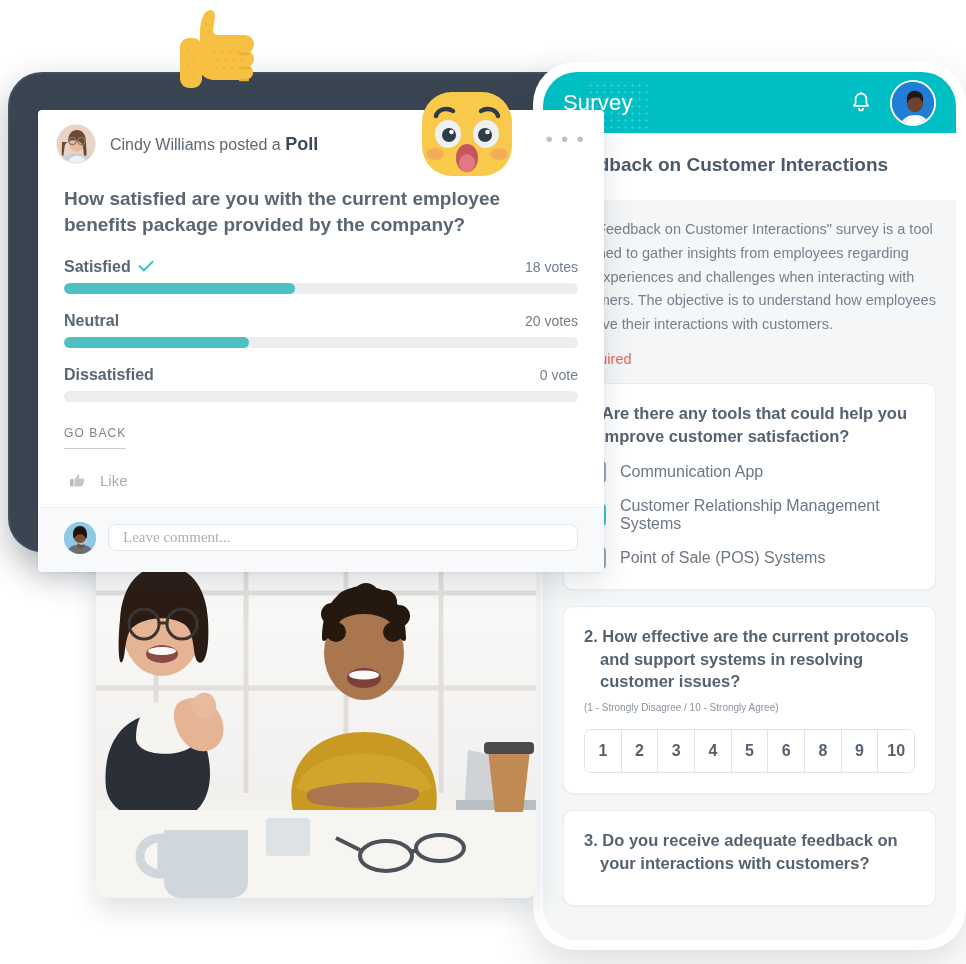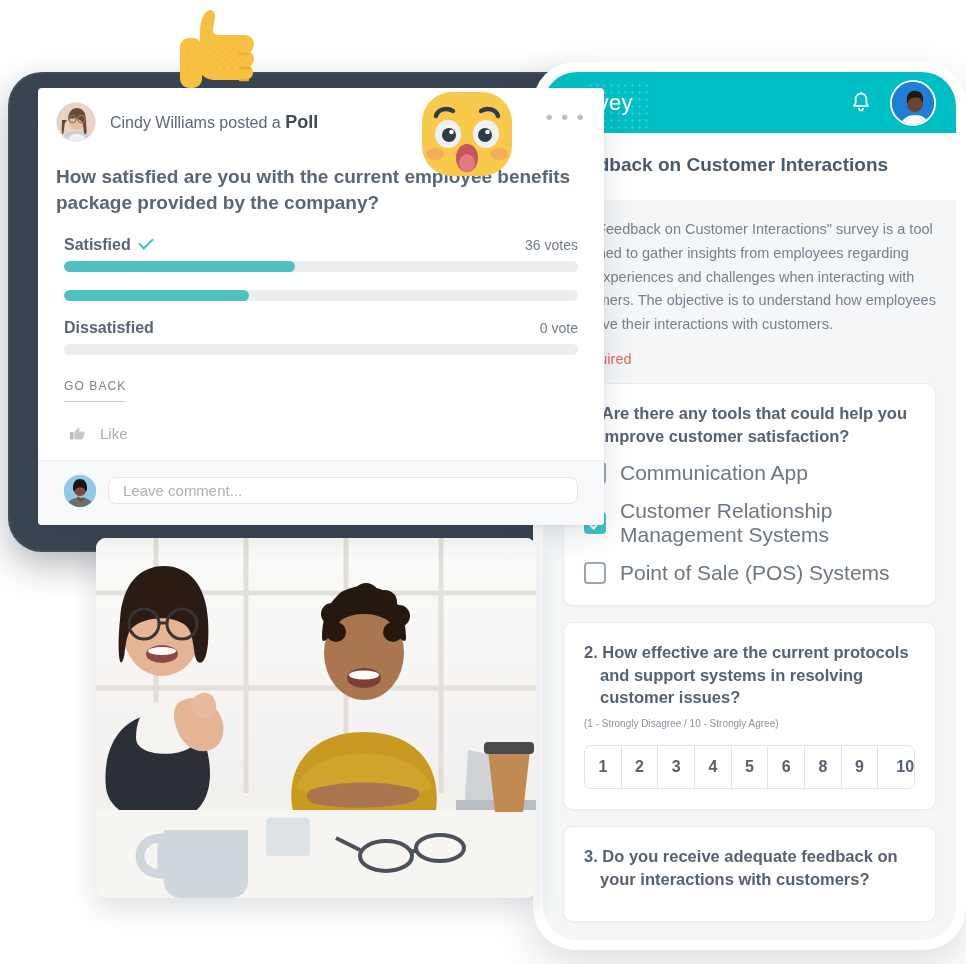--- a/index.html
+++ b/index.html
@@ -177,48 +177,48 @@
   .cbox.checked::after {
     content: "";
     position: absolute;
     left: 6px; top: 2px;
     width: 5px; height: 11px;
     border: solid #ffffff;
     border-width: 0 2.6px 2.6px 0;
     transform: rotate(42deg);
   }
   .opt-label {
-    font-size: 21px;
+    font-size: 16px;
     color: #6c7782;
   }
 
   .scale-row {
     display: flex;
     border: 1px solid #dfe4e8;
     border-radius: 7px;
     overflow: hidden;
     width: 100%;
   }
   .scale-cell {
     flex: 1 1 0;
     text-align: center;
     padding: 12px 0;
     font-size: 16px;
     font-weight: bold;
     color: #566270;
     border-right: 1px solid #dfe4e8;
     background: #ffffff;
   }
-  .scale-cell:last-child { border-right: none; text-align: right; }
+  .scale-cell:last-child { border-right: none; }
 
   
   .poll-card {
     position: absolute;
     left: 38px;
-    top: 88px;
+    top: 110px;
     width: 566px;
     background: #ffffff;
     border-radius: 4px;
     box-shadow: 0 10px 30px rgba(40,55,75,0.14), 0 1px 3px rgba(40,55,75,0.08);
     overflow: hidden;
   }
   .poll-head {
     display: flex;
     align-items: center;
     padding: 14px 18px 6px 18px;
@@ -242,21 +242,21 @@
   .poll-menu {
     position: absolute;
     right: 18px; top: 22px;
     color: #b9c0c7;
     letter-spacing: 2px;
     font-size: 13px;
     line-height: 1;
   }
 
   .poll-question {
-    padding: 16px 26px 4px 18px;
+    padding: 16px 26px 4px 26px;
     font-size: 19px;
     line-height: 1.36;
     font-weight: bold;
     color: #5a6673;
   }
 
   .poll-options { padding: 16px 26px 0 26px; }
   .poll-opt { margin-bottom: 18px; }
   .poll-opt-head {
     display: flex;
@@ -330,21 +330,21 @@
   }
   .comment-avatar svg { display: block; }
   .comment-input {
     flex: 1;
     background: #ffffff;
     border: 1px solid #e2e7eb;
     border-radius: 8px;
     padding: 4px 14px;
     font-size: 15px;
     color: #a9b1b9;
-    font-family: Liberation Sans, sans-serif;
+    font-family: Liberation Serif, serif;
   }
   .comment-input::placeholder { color: #a9b1b9; }
 
   
   .photo {
     position: absolute;
     left: 96px;
     top: 538px;
     width: 440px;
     height: 360px;
@@ -552,28 +552,34 @@
     <div class="poll-question">How satisfied are you with the current employee benefits package provided by the company?</div>
 
     <div class="poll-options">
 
       <div class="poll-opt">
         <div class="poll-opt-head">
           <div class="poll-opt-name">
             <span>Satisfied</span>
             <span class="check-mark"></span>
           </div>
-          <div class="poll-votes">36 votes</div>
+          <div class="poll-votes">18 votes</div>
         </div>
         <div class="bar-track">
           <div class="bar-fill" style="width: 45%;"></div>
         </div>
       </div>
 
       <div class="poll-opt">
+        <div class="poll-opt-head">
+          <div class="poll-opt-name">
+            <span>Neutral</span>
+          </div>
+          <div class="poll-votes">20 votes</div>
+        </div>
         <div class="bar-track">
           <div class="bar-fill" style="width: 36%;"></div>
         </div>
       </div>
 
       <div class="poll-opt">
         <div class="poll-opt-head">
           <div class="poll-opt-name">
             <span>Dissatisfied</span>
           </div>

